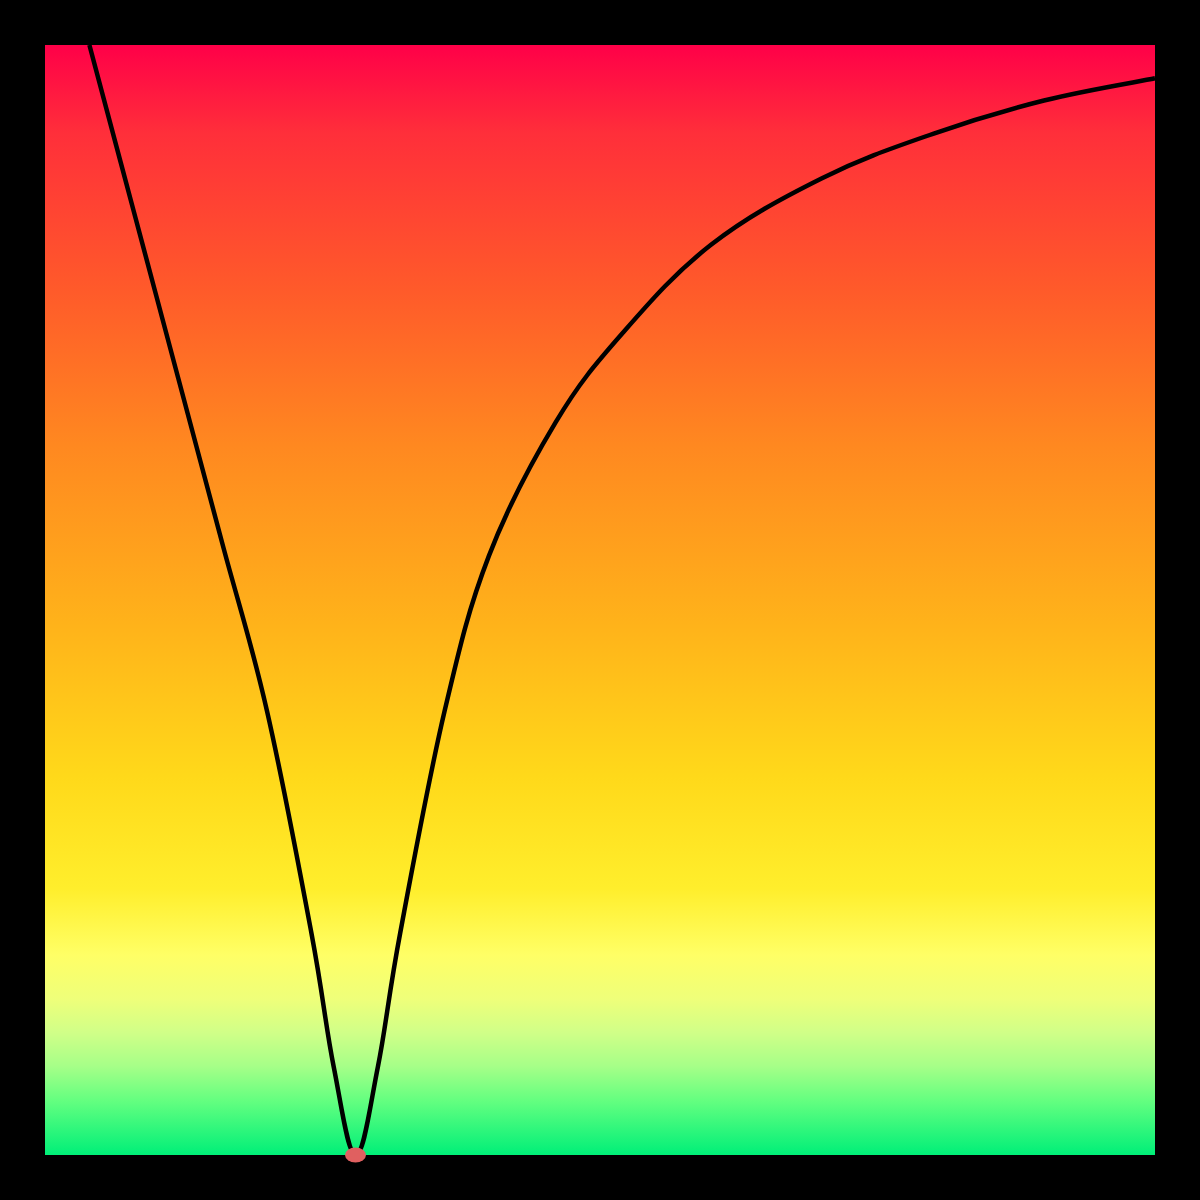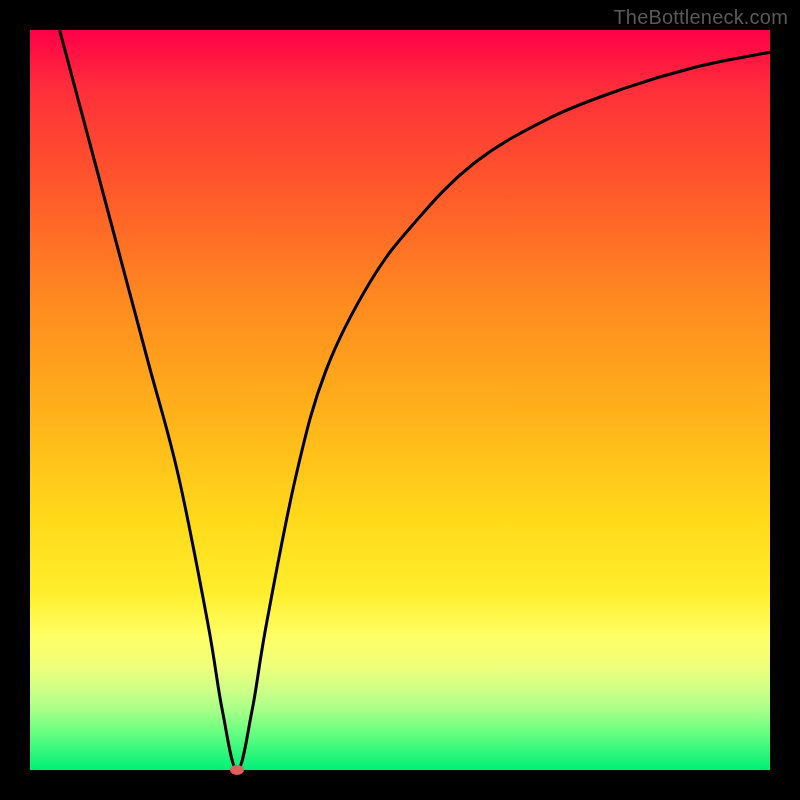--- a/index.html
+++ b/index.html
@@ -64,21 +64,20 @@
     background: #e06060;
     border-radius: 50%;
     transform: translate(-50%, -50%);
   }
 </style>
 </head>
 <body>
 
 <div class="frame">
 
-  <div class="watermark">TheBottleneck.com</div>
 
   <div class="plot-area">
     <svg class="curve" viewBox="0 0 740 740" preserveAspectRatio="none">
       <path id="curve-path" d="M29.6 0 C 34.928000000000004 19.98, 48.544000000000004 71.03999999999999, 59.2 111 C 69.856 150.96, 78.14399999999999 182.04000000000002, 88.8 222 C 99.456 261.96, 107.744 293.03999999999996, 118.4 332.99999999999994 C 129.056 372.9599999999999, 137.344 397.38, 148 444 C 158.656 490.62, 169.608 549.376, 177.6 592 C 185.59199999999998 634.624, 187.072 654.16, 192.4 680.8 C 197.728 707.4399999999999, 201.872 740, 207.20000000000002 740 C 212.52800000000002 740, 216.672 707.4399999999999, 222 680.8 C 227.328 654.16, 228.80800000000002 634.624, 236.8 592 C 244.792 549.376, 255.74399999999997 489.288, 266.4 444 C 277.056 398.712, 282.68 375.032, 296 340.4 C 309.32 305.768, 324.41600000000005 278.23999999999995, 340.40000000000003 251.59999999999997 C 356.384 224.95999999999998, 366.15200000000004 213.71199999999996, 384.8 192.39999999999998 C 403.448 171.088, 420.024 151.84800000000004, 444 133.20000000000005 C 467.976 114.55200000000005, 491.36 102.11999999999998, 518 88.79999999999995 C 544.64 75.47999999999993, 565.36 68.52399999999992, 592 59.19999999999993 C 618.64 49.87599999999994, 639.36 43.65999999999998, 666 37 C 692.64 30.34000000000002, 726.68 24.864000000000036, 740 22.200000000000045" fill="none" stroke-width="3" stroke="#000000"></path>
     </svg>
     <div class="marker" id="min-marker" style="left: 207.2px; top: 740px; background: rgb(224, 96, 96);"></div>
   </div>
 
 </div>
 

